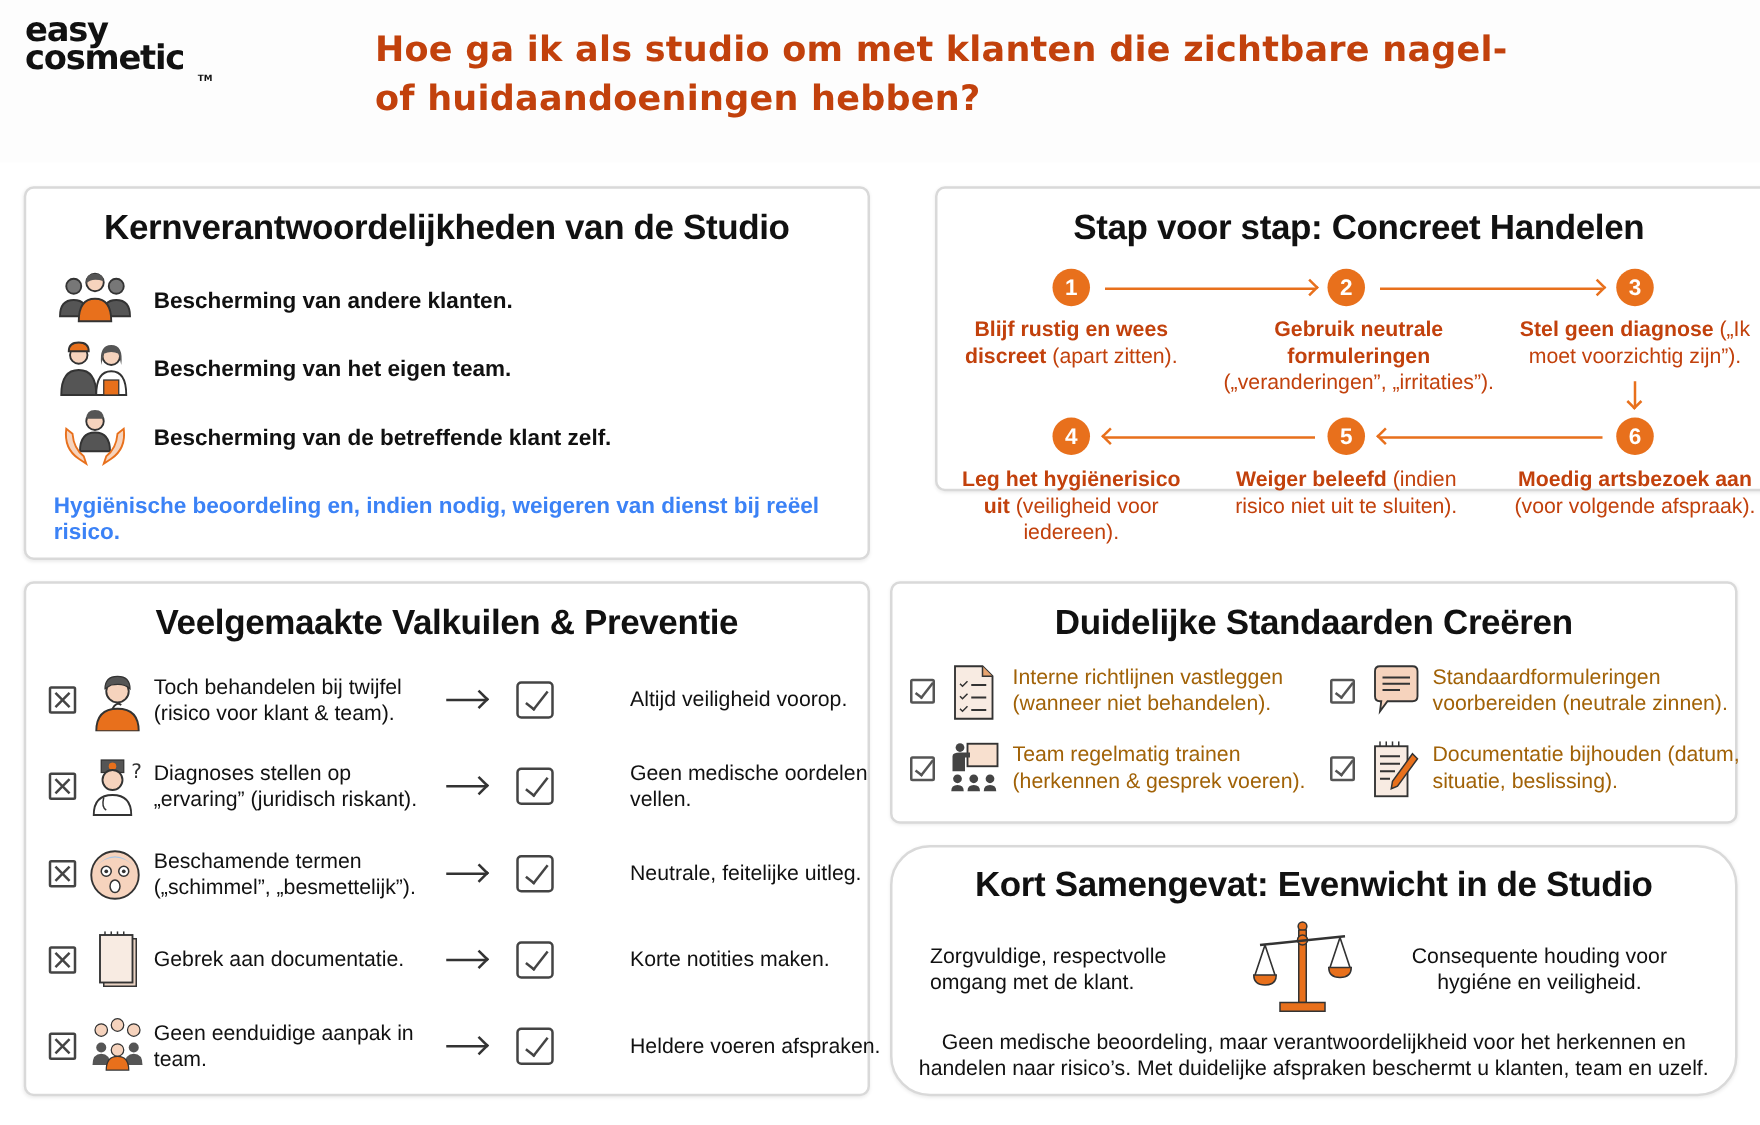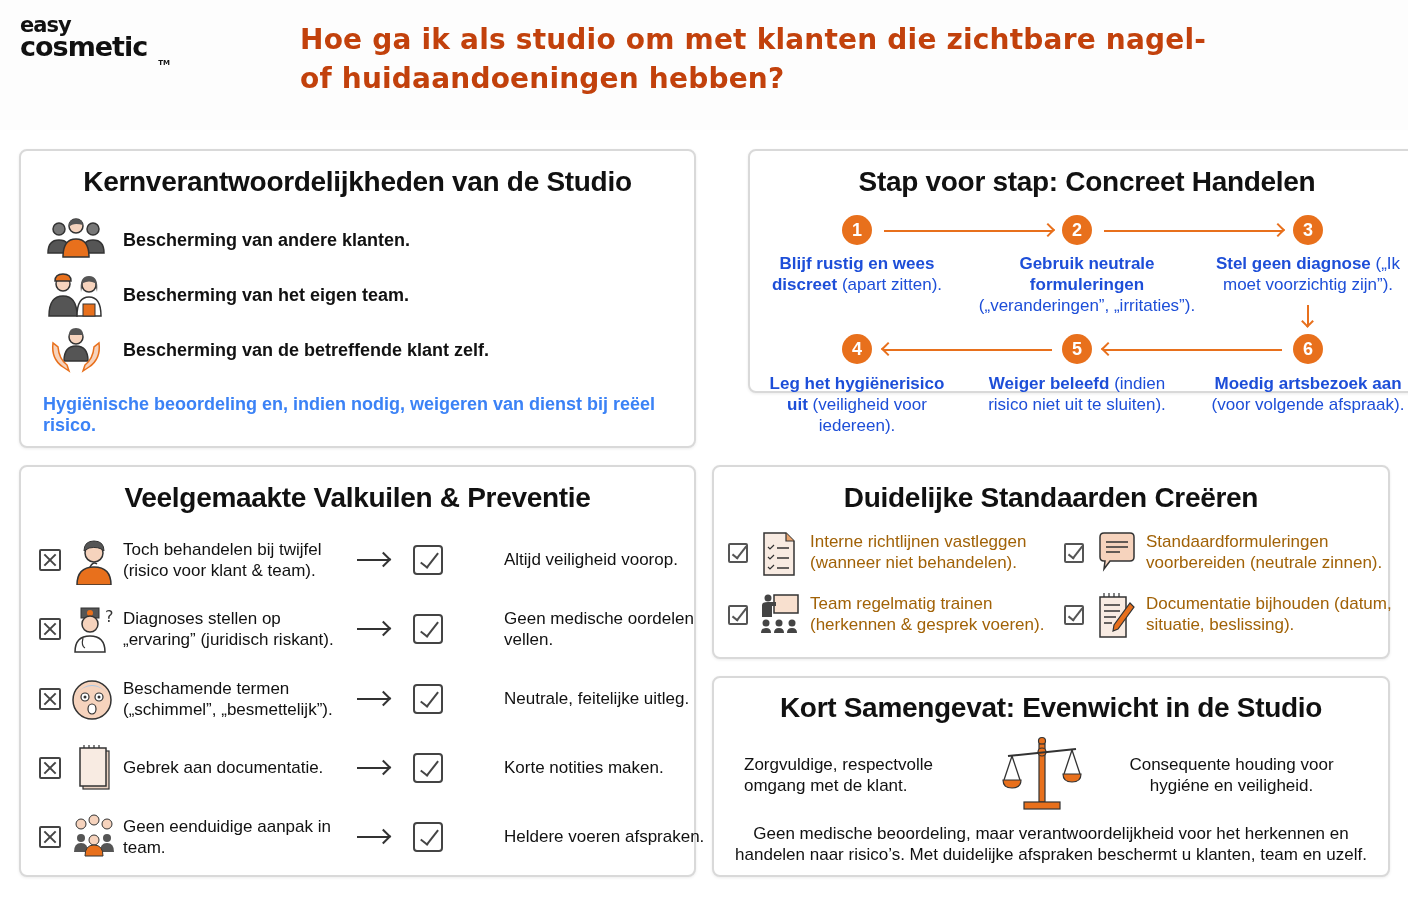--- a/index.html
+++ b/index.html
@@ -1,41 +1,41 @@
 <!DOCTYPE html>
 <html><head>
 <meta charset="utf-8">
 <style>
   * { box-sizing: border-box; margin: 0; padding: 0; }
   html, body { width: 1408px; height: 900px; background: #ffffff; overflow: hidden; }
   body { font-family: "Liberation Sans", "DejaVu Sans", sans-serif; color: #111; position: relative; }
 
   .header { position: absolute; left: 0; top: 0; width: 1408px; height: 130px; background: #fdfdfd; }
   .logo { position: absolute; left: 20px; top: 14px; line-height: 22px; font-family: "DejaVu Sans", sans-serif; font-weight: bold; color: #111; letter-spacing: -1px; }
-  .logo .l1 { font-size: 21px; display: block; }
+  .logo .l1 { font-size: 27px; display: block; }
   .logo .l2 { font-size: 27px; display: block; }
   .logo .tm { font-size: 7px; letter-spacing: 0; vertical-align: top; position: relative; top: 16px; margin-left: 11px; }
   .main-title { position: absolute; left: 300px; top: 20px; width: 920px; font-family: "DejaVu Sans", sans-serif; font-weight: bold; font-size: 28px; line-height: 39px; color: #c2410c; letter-spacing: 0.2px; }
 
   .card { position: absolute; background: #fff; border: 2px solid #d9d9d9; border-radius: 8px; box-shadow: 0 1px 3px rgba(0,0,0,0.08); }
   .card-title { position: absolute; left: 0; right: 0; text-align: center; font-weight: bold; font-size: 28px; color: #111; font-family: "Liberation Sans", sans-serif; letter-spacing: -0.3px; }
 
   
   #card-kern { left: 19px; top: 149px; width: 677px; height: 299px; }
   #card-kern .card-title { top: 15px; }
   .resp-row { position: absolute; left: 24px; height: 50px; display: flex; align-items: center; }
   .resp-row .ico { width: 62px; height: 50px; }
   .resp-row .txt { margin-left: 16px; font-weight: bold; font-size: 18px; color: #111; }
   .kern-footer { position: absolute; left: 22px; top: 243px; font-weight: bold; font-size: 18px; color: #3b82f6; }
 
   
   #card-stap { left: 748px; top: 149px; width: 678px; height: 244px; }
   #card-stap .card-title { top: 15px; }
   .step-num { position: absolute; width: 30px; height: 30px; border-radius: 50%; background: #e8701c; color: #fff; font-weight: bold; font-size: 18px; text-align: center; line-height: 30px; }
-  .step-text { position: absolute; width: 200px; text-align: center; font-size: 17px; line-height: 21px; color: #1d4ed8; }
+  .step-text { position: absolute; width: 200px; text-align: center; font-size: 17px; line-height: 21px; color: #c2410c; }
   .step-text b { font-weight: bold; }
   .arrow-h { position: absolute; height: 2px; background: #e8701c; }
   .arrow-h.right::after { content: ""; position: absolute; right: -1px; top: -5px; width: 8px; height: 8px; border-top: 2px solid #e8701c; border-right: 2px solid #e8701c; transform: rotate(45deg); }
   .arrow-h.left::before { content: ""; position: absolute; left: -1px; top: -5px; width: 8px; height: 8px; border-bottom: 2px solid #e8701c; border-left: 2px solid #e8701c; transform: rotate(45deg); }
   .arrow-v { position: absolute; width: 2px; background: #e8701c; }
   .arrow-v::after { content: ""; position: absolute; bottom: -1px; left: -4px; width: 7px; height: 7px; border-bottom: 2px solid #e8701c; border-right: 2px solid #e8701c; transform: rotate(45deg); }
 
   
   #card-valk { left: 19px; top: 465px; width: 677px; height: 412px; }
   #card-valk .card-title { top: 15px; }
@@ -55,21 +55,21 @@
   
   #card-std { left: 712px; top: 465px; width: 678px; height: 194px; }
   #card-std .card-title { top: 15px; }
   .std-item { position: absolute; width: 330px; height: 50px; }
   .smallcheck { position: absolute; left: 0; top: 12px; width: 20px; height: 20px; border: 2px solid #555; border-radius: 2px; }
   .smallcheck::after { content: ""; position: absolute; left: 6px; top: -2px; width: 5px; height: 14px; border-right: 2px solid #555; border-bottom: 2px solid #555; transform: rotate(38deg); }
   .std-ico { position: absolute; left: 32px; top: 0; width: 40px; height: 46px; }
   .std-txt { position: absolute; left: 82px; top: 0; width: 260px; font-size: 17px; line-height: 21px; color: #a16207; }
 
   
-  #card-kort { left: 712px; top: 676px; width: 678px; height: 201px; }
+  #card-kort { left: 712px; top: 676px; width: 678px; height: 201px; border-radius: 32px; }
   #card-kort .card-title { top: 14px; }
   .kort-left { position: absolute; left: 30px; top: 76px; width: 235px; font-size: 17px; line-height: 21px; }
   .kort-right { position: absolute; left: 400px; top: 76px; width: 235px; text-align: center; font-size: 17px; line-height: 21px; }
   .scale { position: absolute; left: 288px; top: 58px; width: 80px; height: 76px; }
   .kort-footer { position: absolute; left: 10px; right: 10px; top: 145px; text-align: center; font-size: 17px; line-height: 21px; }
 </style>
 </head>
 <body>
 
 <div class="header">

